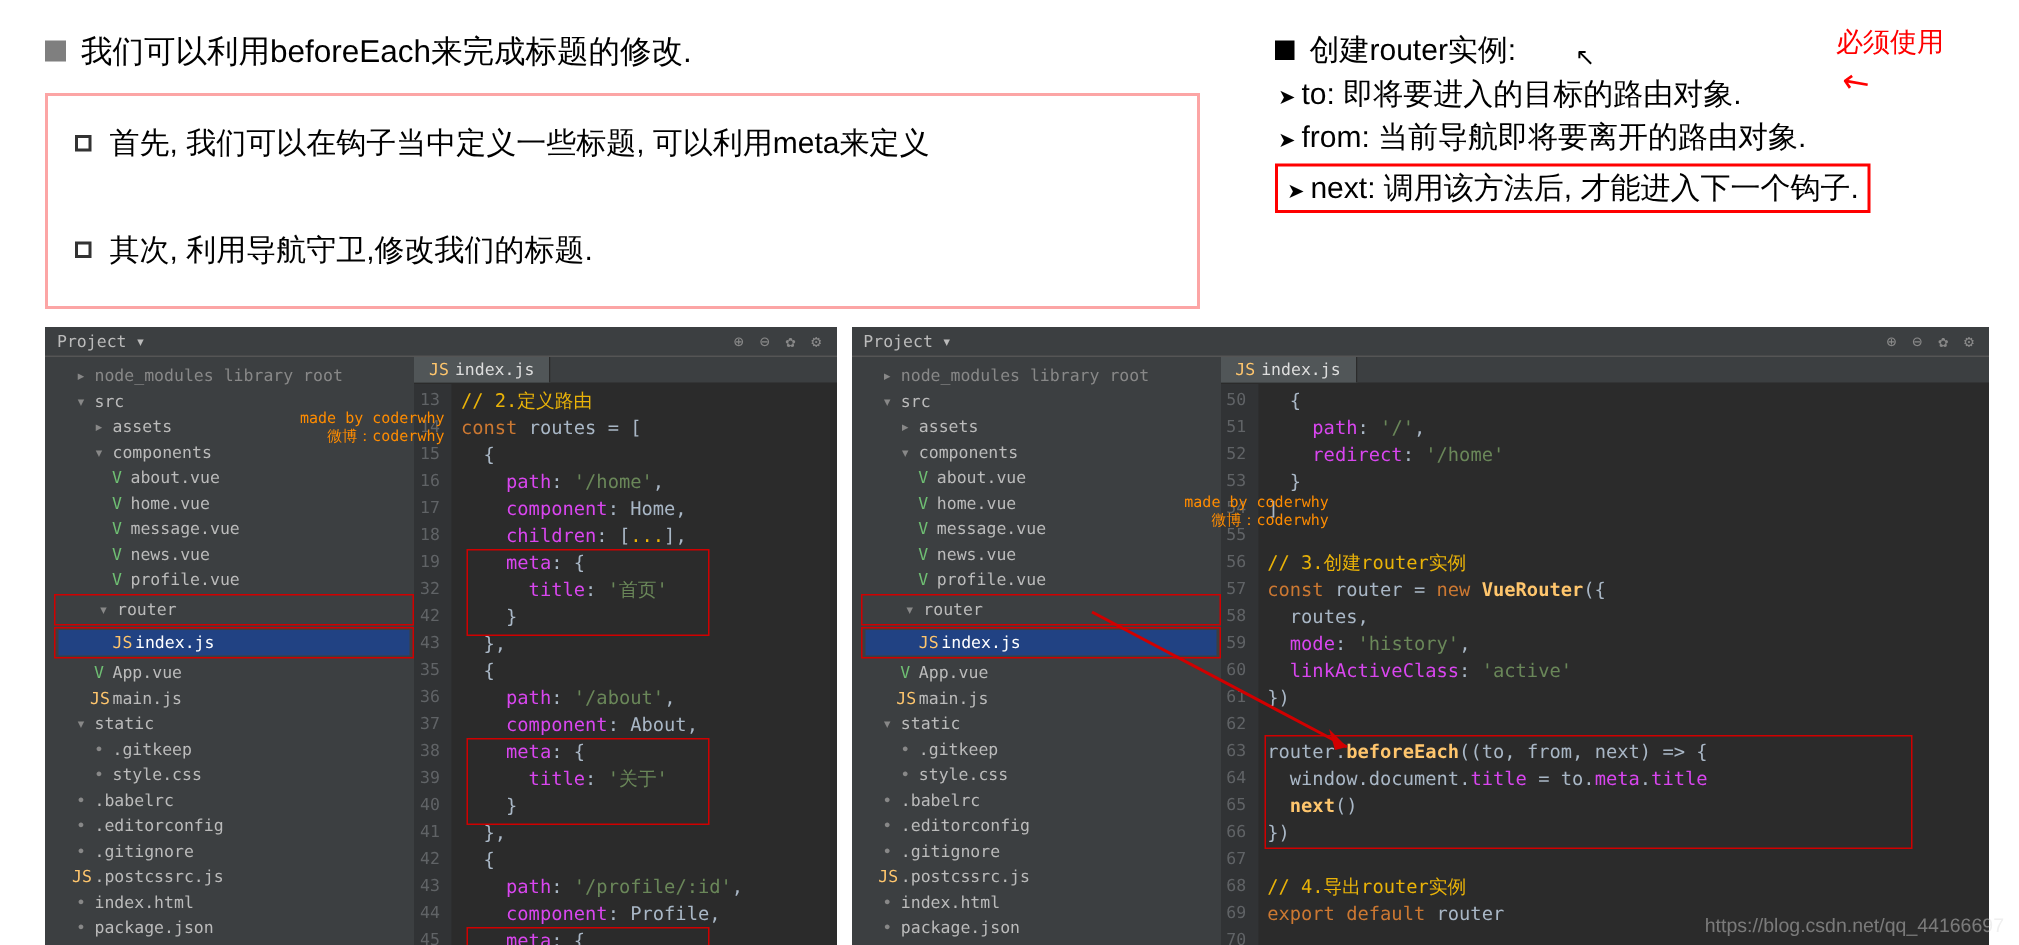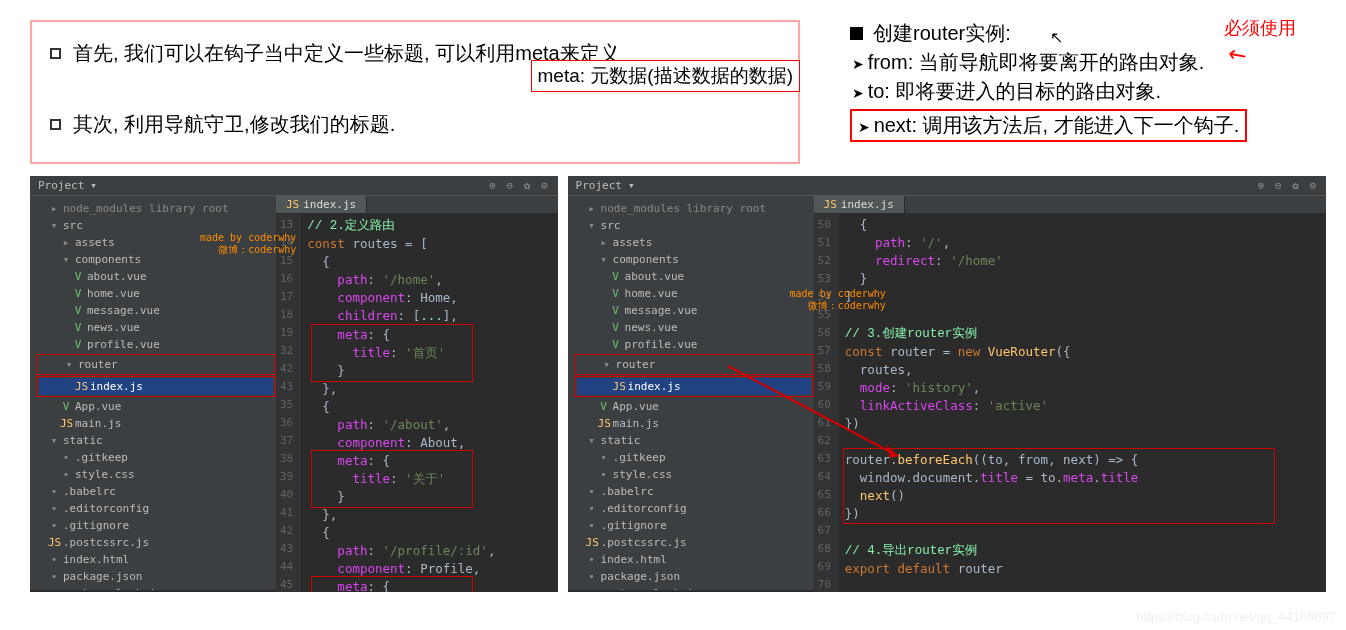--- a/index.html
+++ b/index.html
@@ -154,48 +154,48 @@
   .red-tree-box { border:1.5px solid #d10000; padding:1px 2px; margin:1px 0;}
   .watermark { position:absolute; top:56px; left:170px; color:#ff8c00; font-size:10px; line-height:12px; text-align:right;}
   .editor { flex:1; display:flex; background:#2b2b2b;}
   .gutter { background:#313335; color:#606366; text-align:right; padding:2px 8px 2px 4px; font-size:11px; line-height:18px;}
   .code { padding:2px 6px; line-height:18px; position:relative;}
   .code pre { margin:0; }
   .tab-bar { background:#3c3f41; padding:0; border-bottom:1px solid #2b2b2b;}
   .tab { display:inline-block; background:#515658; color:#ddd; padding:2px 10px; font-size:11px; border-right:1px solid #2b2b2b;}
   .tab .ico{color:#ffc66d; margin-right:4px;}
   
-  .kw{color:#cc7832;} .str{color:#6a8759;} .prop{color:#d946ef;} .cmt{color:#86efac;font-family:Liberation Mono, monospace;} .fn{color:#ffc66d;} .id{color:#a9b7c6;}
+  .kw{color:#cc7832;} .str{color:#6a8759;} .prop{color:#d946ef;} .cmt{color:#eab308;} .fn{color:#ffc66d;font-weight:bold;} .id{color:#a9b7c6;}
   .code-red-box{ border:1.5px solid #d10000; position:absolute; }
   .watermark-url{position:absolute; bottom:6px; right:10px; color:rgba(220,220,220,0.45); font-size:13px;}
   .red-arrow{position:absolute; }
   .red-arrow svg{overflow:visible;}
 </style>
 </head>
 <body>
 
 <div class="top-row">
   <div class="col-left">
+    <h2 class="main">我们可以利用beforeEach来完成标题的修改.</h2>
     <div class="redbox">
       <div class="sub-item">首先, 我们可以在钩子当中定义一些标题, 可以利用meta来定义</div>
-      <div class="meta-box">meta:  元数据(描述数据的数据)</div>
       <div style="height:32px"></div>
       <div class="sub-item">其次, 利用导航守卫,修改我们的标题.</div>
     </div>
   </div>
   <div class="col-right">
     <div class="must-use">必须使用</div>
     <div class="arrow-up">↖</div>
     <div class="right-list">
       <div class="head">
           <span>创建router实例:</span>
           <span class="cursor">↖</span>
         </div>
+      <div class="li">to: 即将要进入的目标的路由对象.</div>
       <div class="li">from: 当前导航即将要离开的路由对象.</div>
-      <div class="li">to: 即将要进入的目标的路由对象.</div>
       <div class="next-box li" style="margin-left:0">next: 调用该方法后, 才能进入下一个钩子.</div>
     </div>
   </div>
 </div>
 
 <div class="ide-row">
 
   <div class="ide left">
     <div class="ide-top">
       <span>Project</span> ▾

